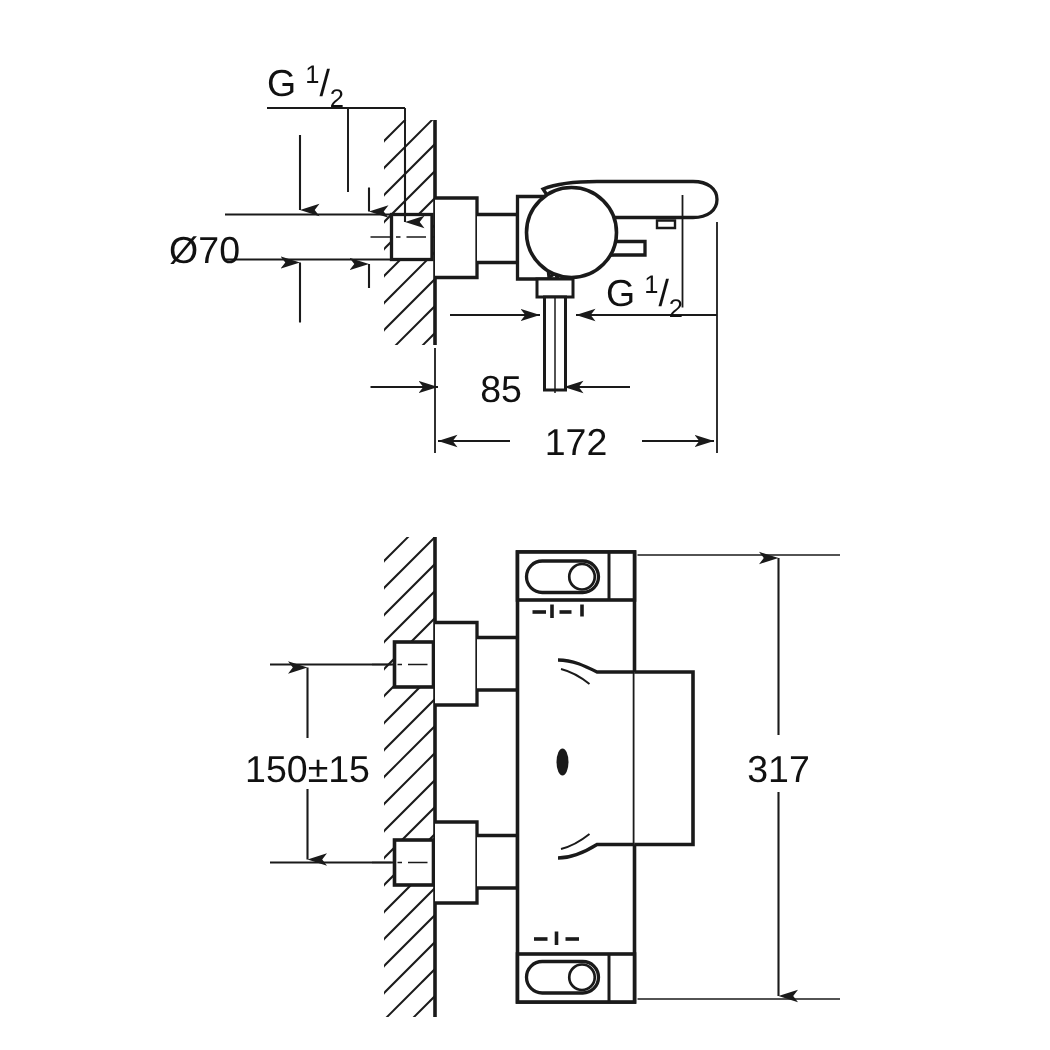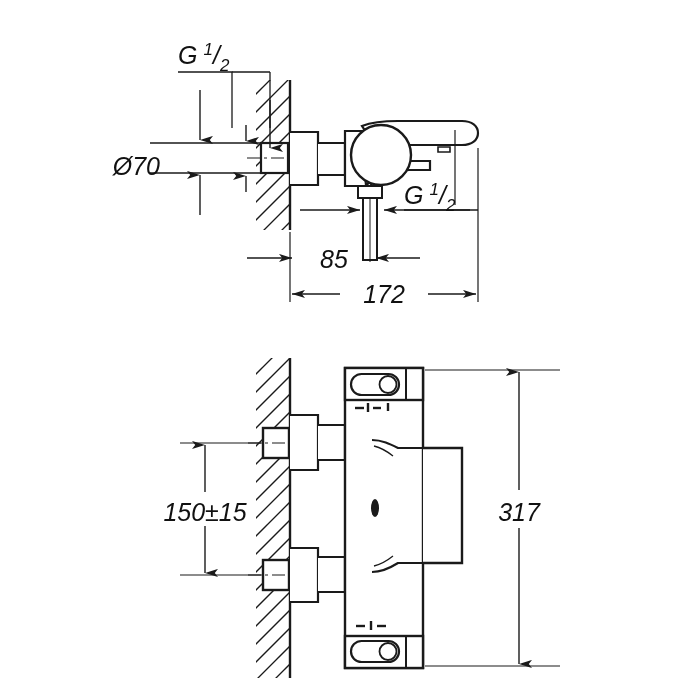--- a/index.html
+++ b/index.html
@@ -1,18 +1,18 @@
 <!DOCTYPE html>
 <html><head>
 <meta charset="utf-8">
 <style>
   html,body{margin:0;padding:0;background:#ffffff;}
   body{width:700px;height:700px;overflow:hidden;
        font-family:"Liberation Sans",sans-serif;color:#1a1a1a;}
-  #stage{position:relative;width:700px;height:700px;background:#fff;font-style:italic;}
+  #stage{position:relative;width:700px;height:700px;background:#fff;}
   svg{display:block;}
   .dimtext{font-family:"Liberation Sans",sans-serif;font-size:25px;fill:#111;}
 </style>
 </head>
 <body>
 
 <div id="stage">
 
   <svg width="700" height="700" viewBox="0 0 700 700">
 

